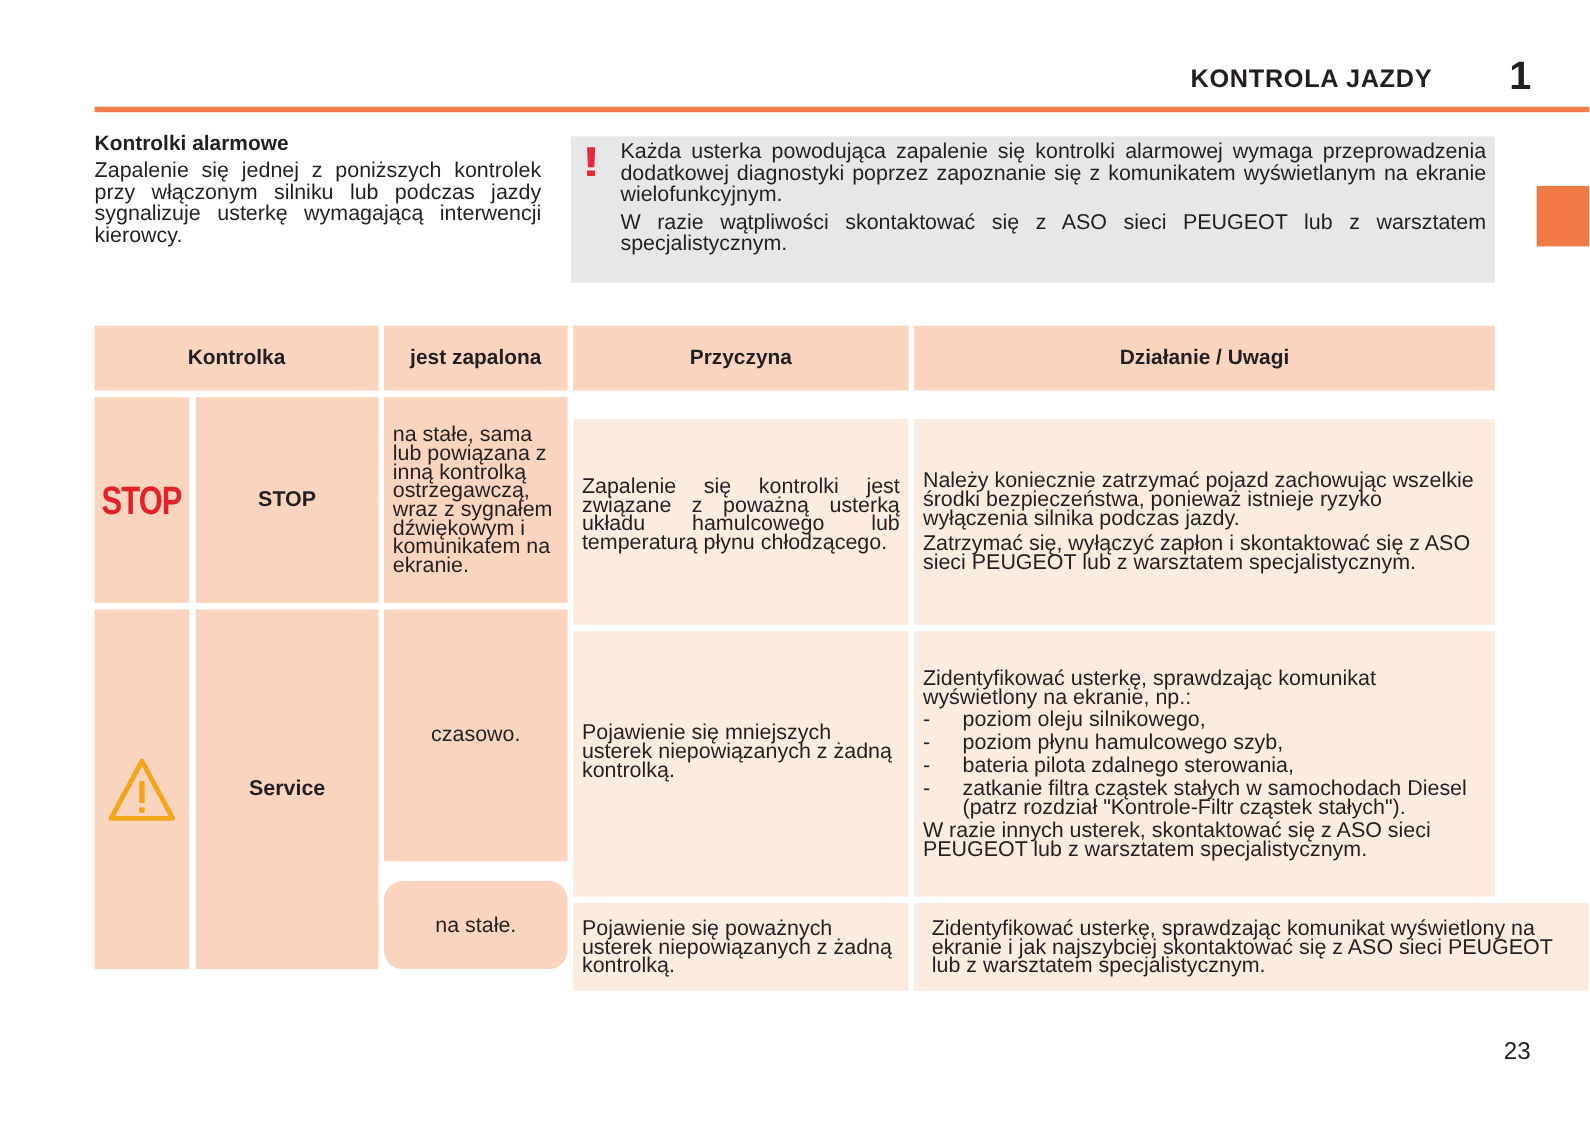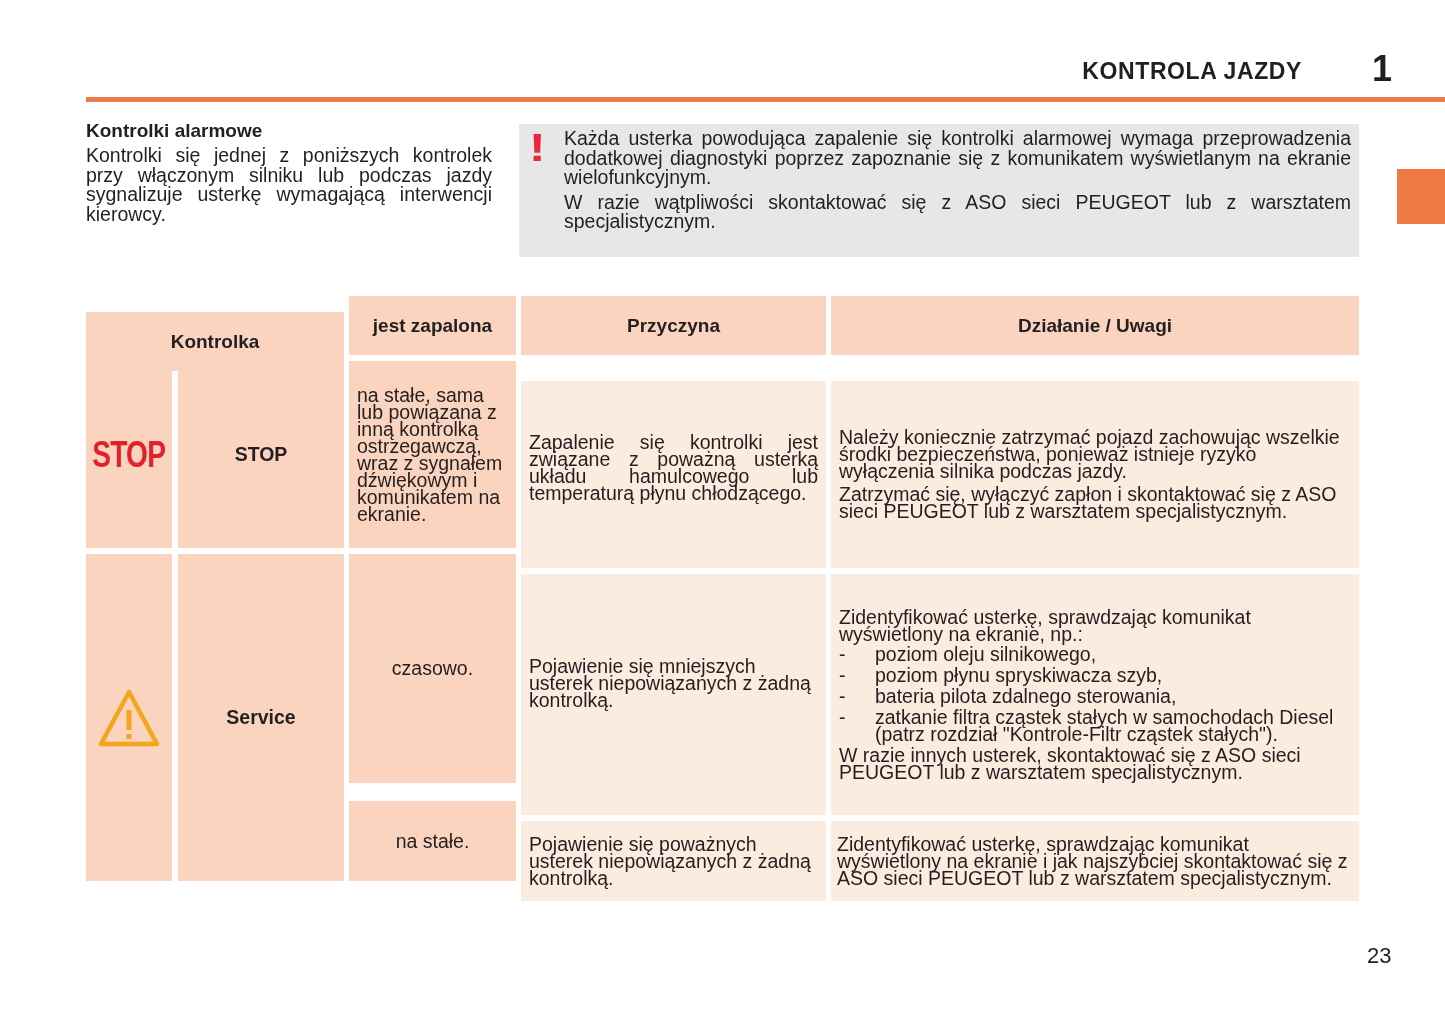--- a/index.html
+++ b/index.html
@@ -61,32 +61,32 @@
 </head>
 <body>
 
 <div class="hdr-title">KONTROLA JAZDY</div>
 <div class="hdr-num">1</div>
 <div class="hdr-rule"></div>
 <div class="side-tab"></div>
 
 <div class="intro">
   <h2>Kontrolki alarmowe</h2>
-  <p>Kontrolki się jednej z poniższych kontrolek przy włączonym silniku lub podczas jazdy sygnalizuje usterkę wymagającą interwencji kierowcy.</p>
+  <p>Zapalenie się jednej z poniższych kontrolek przy włączonym silniku lub podczas jazdy sygnalizuje usterkę wymagającą interwencji kierowcy.</p>
 </div>
 
 <div class="note">
   <span class="bang">!</span>
   <p>Każda usterka powodująca zapalenie się kontrolki alarmowej wymaga przeprowadzenia dodatkowej diagnostyki poprzez zapoznanie się z komunikatem wyświetlanym na ekranie wielofunkcyjnym.</p>
   <p>W razie wątpliwości skontaktować się z ASO sieci PEUGEOT lub z warsztatem specjalistycznym.</p>
 </div>
 
 <div class="tbl">
 
-  <div class="cell h" style="left:0;top:16px;width:258px;height:59px;">Kontrolka</div>
+  <div class="cell h" style="left:0;top:0;width:258px;height:59px;">Kontrolka</div>
   <div class="cell h" style="left:263px;top:0;width:167px;height:59px;">jest zapalona</div>
   <div class="cell h" style="left:435px;top:0;width:305px;height:59px;">Przyczyna</div>
   <div class="cell h" style="left:745px;top:0;width:528px;height:59px;">Działanie / Uwagi</div>
 
   <div class="cell dark" style="left:0;top:65px;width:86px;height:187px;">
     <span class="stop-icon">STOP</span>
   </div>
   <div class="cell dark" style="left:92px;top:65px;width:166px;height:187px;">
     <span class="lamp-name">STOP</span>
   </div>
@@ -118,32 +118,32 @@
     <span>czasowo.</span>
   </div>
   <div class="cell light txt left" style="left:435px;top:258px;width:305px;height:241px;padding-bottom:22px;">
     <span>Pojawienie się mniejszych usterek niepowiązanych z żadną kontrolką.</span>
   </div>
   <div class="cell light txt left" style="left:745px;top:258px;width:528px;height:241px;padding-left:8px;">
     <div>
       <div>Zidentyfikować usterkę, sprawdzając komunikat wyświetlony na ekranie, np.:</div>
       <ul class="dash">
         <li>poziom oleju silnikowego,</li>
-        <li>poziom płynu spryskiwacza szyb,</li>
+        <li>poziom płynu hamulcowego szyb,</li>
         <li>bateria pilota zdalnego sterowania,</li>
         <li>zatkanie filtra cząstek stałych w samochodach Diesel (patrz rozdział "Kontrole-Filtr cząstek stałych").</li>
       </ul>
       <div>W razie innych usterek, skontaktować się z ASO sieci PEUGEOT lub z warsztatem specjalistycznym.</div>
     </div>
   </div>
 
-  <div class="cell dark txt ctr" style="left:263px;top:505px;width:167px;height:80px;">
+  <div class="cell dark txt ctr" style="left:263px;top:505px;width:167px;height:80px;border-radius:17px;">
     <span>na stałe.</span>
   </div>
   <div class="cell light txt left" style="left:435px;top:505px;width:305px;height:80px;">
     <span>Pojawienie się poważnych usterek niepowiązanych z żadną kontrolką.</span>
   </div>
-  <div class="cell light txt left" style="left:745px;top:505px;width:528px;height:80px;padding-left:6px;">
+  <div class="cell light txt left" style="left:745px;top:505px;width:613px;height:80px;padding-left:16px;">
     <span>Zidentyfikować usterkę, sprawdzając komunikat wyświetlony na ekranie i jak najszybciej skontaktować się z ASO sieci PEUGEOT lub z warsztatem specjalistycznym.</span>
   </div>
 </div>
 
 <div class="page-num">23</div>
 
 </body></html>

